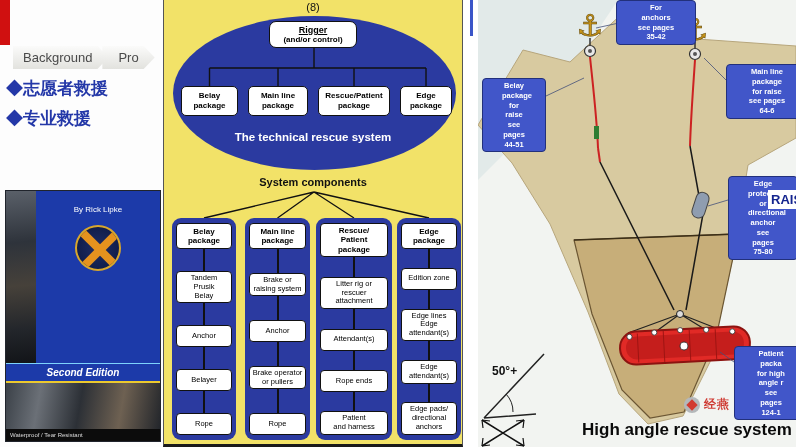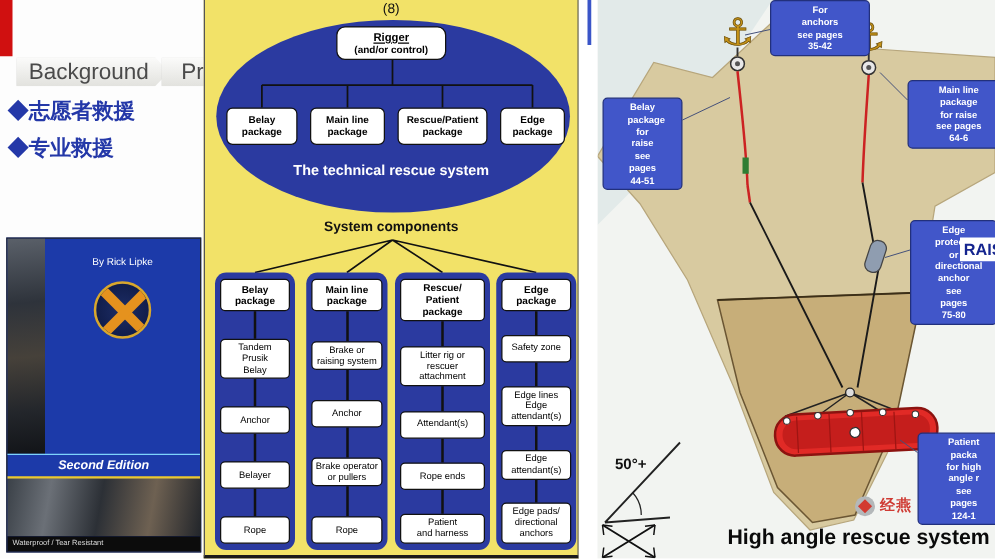--- a/index.html
+++ b/index.html
@@ -8,21 +8,21 @@
     position:relative; width:796px; height:447px; overflow:hidden;
     font-family:"Liberation Sans", sans-serif; background:#ffffff;
   }
 
   
   .left { position:absolute; left:0; top:0; width:163px; height:447px; background:#fdfdfd; overflow:hidden; }
   .red-bar { position:absolute; left:0; top:0; width:10px; height:45px; background:var(--accent-red,#d01010); }
   .tabs { position:absolute; left:13px; top:46px; height:23px; display:flex; }
   .tab {
     position:relative; background:linear-gradient(#fbfbfa,#e2e2de);
-    color:#4a4a4a; font-size:18px; line-height:23px; padding:0 16px 0 10px;
+    color:#4a4a4a; font-size:13px; line-height:23px; padding:0 16px 0 10px;
     clip-path:polygon(0 0, calc(100% - 11px) 0, 100% 50%, calc(100% - 11px) 100%, 0 100%);
     filter:drop-shadow(0 0 1px #9a9a9a); white-space:nowrap;
   }
   .tab + .tab { margin-left:-6px; padding-left:16px; }
   .bullets { position:absolute; left:6px; top:74px; }
   .bullet { color:#2438a8; font-size:17px; font-weight:600; line-height:1.75; white-space:nowrap; }
 
   
   .book { position:absolute; left:5px; top:190px; width:156px; height:252px; border:1px solid #20242c;
           display:flex; flex-direction:column; background:var(--book-blue,#1c3aa9); }
@@ -189,21 +189,21 @@
       <div class="cell">Rope ends</div>
       <div class="vline"></div>
       <div class="cell">Patient
 and harness</div>
     </div>
 
     <div class="col col3">
       <div class="cell head">Edge
 package</div>
       <div class="vline"></div>
-      <div class="cell">Safety zone</div>
+      <div class="cell">Edition zone</div>
       <div class="vline"></div>
       <div class="cell">Edge lines
 Edge
 attendant(s)</div>
       <div class="vline"></div>
       <div class="cell">Edge
 attendant(s)</div>
       <div class="vline"></div>
       <div class="cell">Edge pads/
 directional

